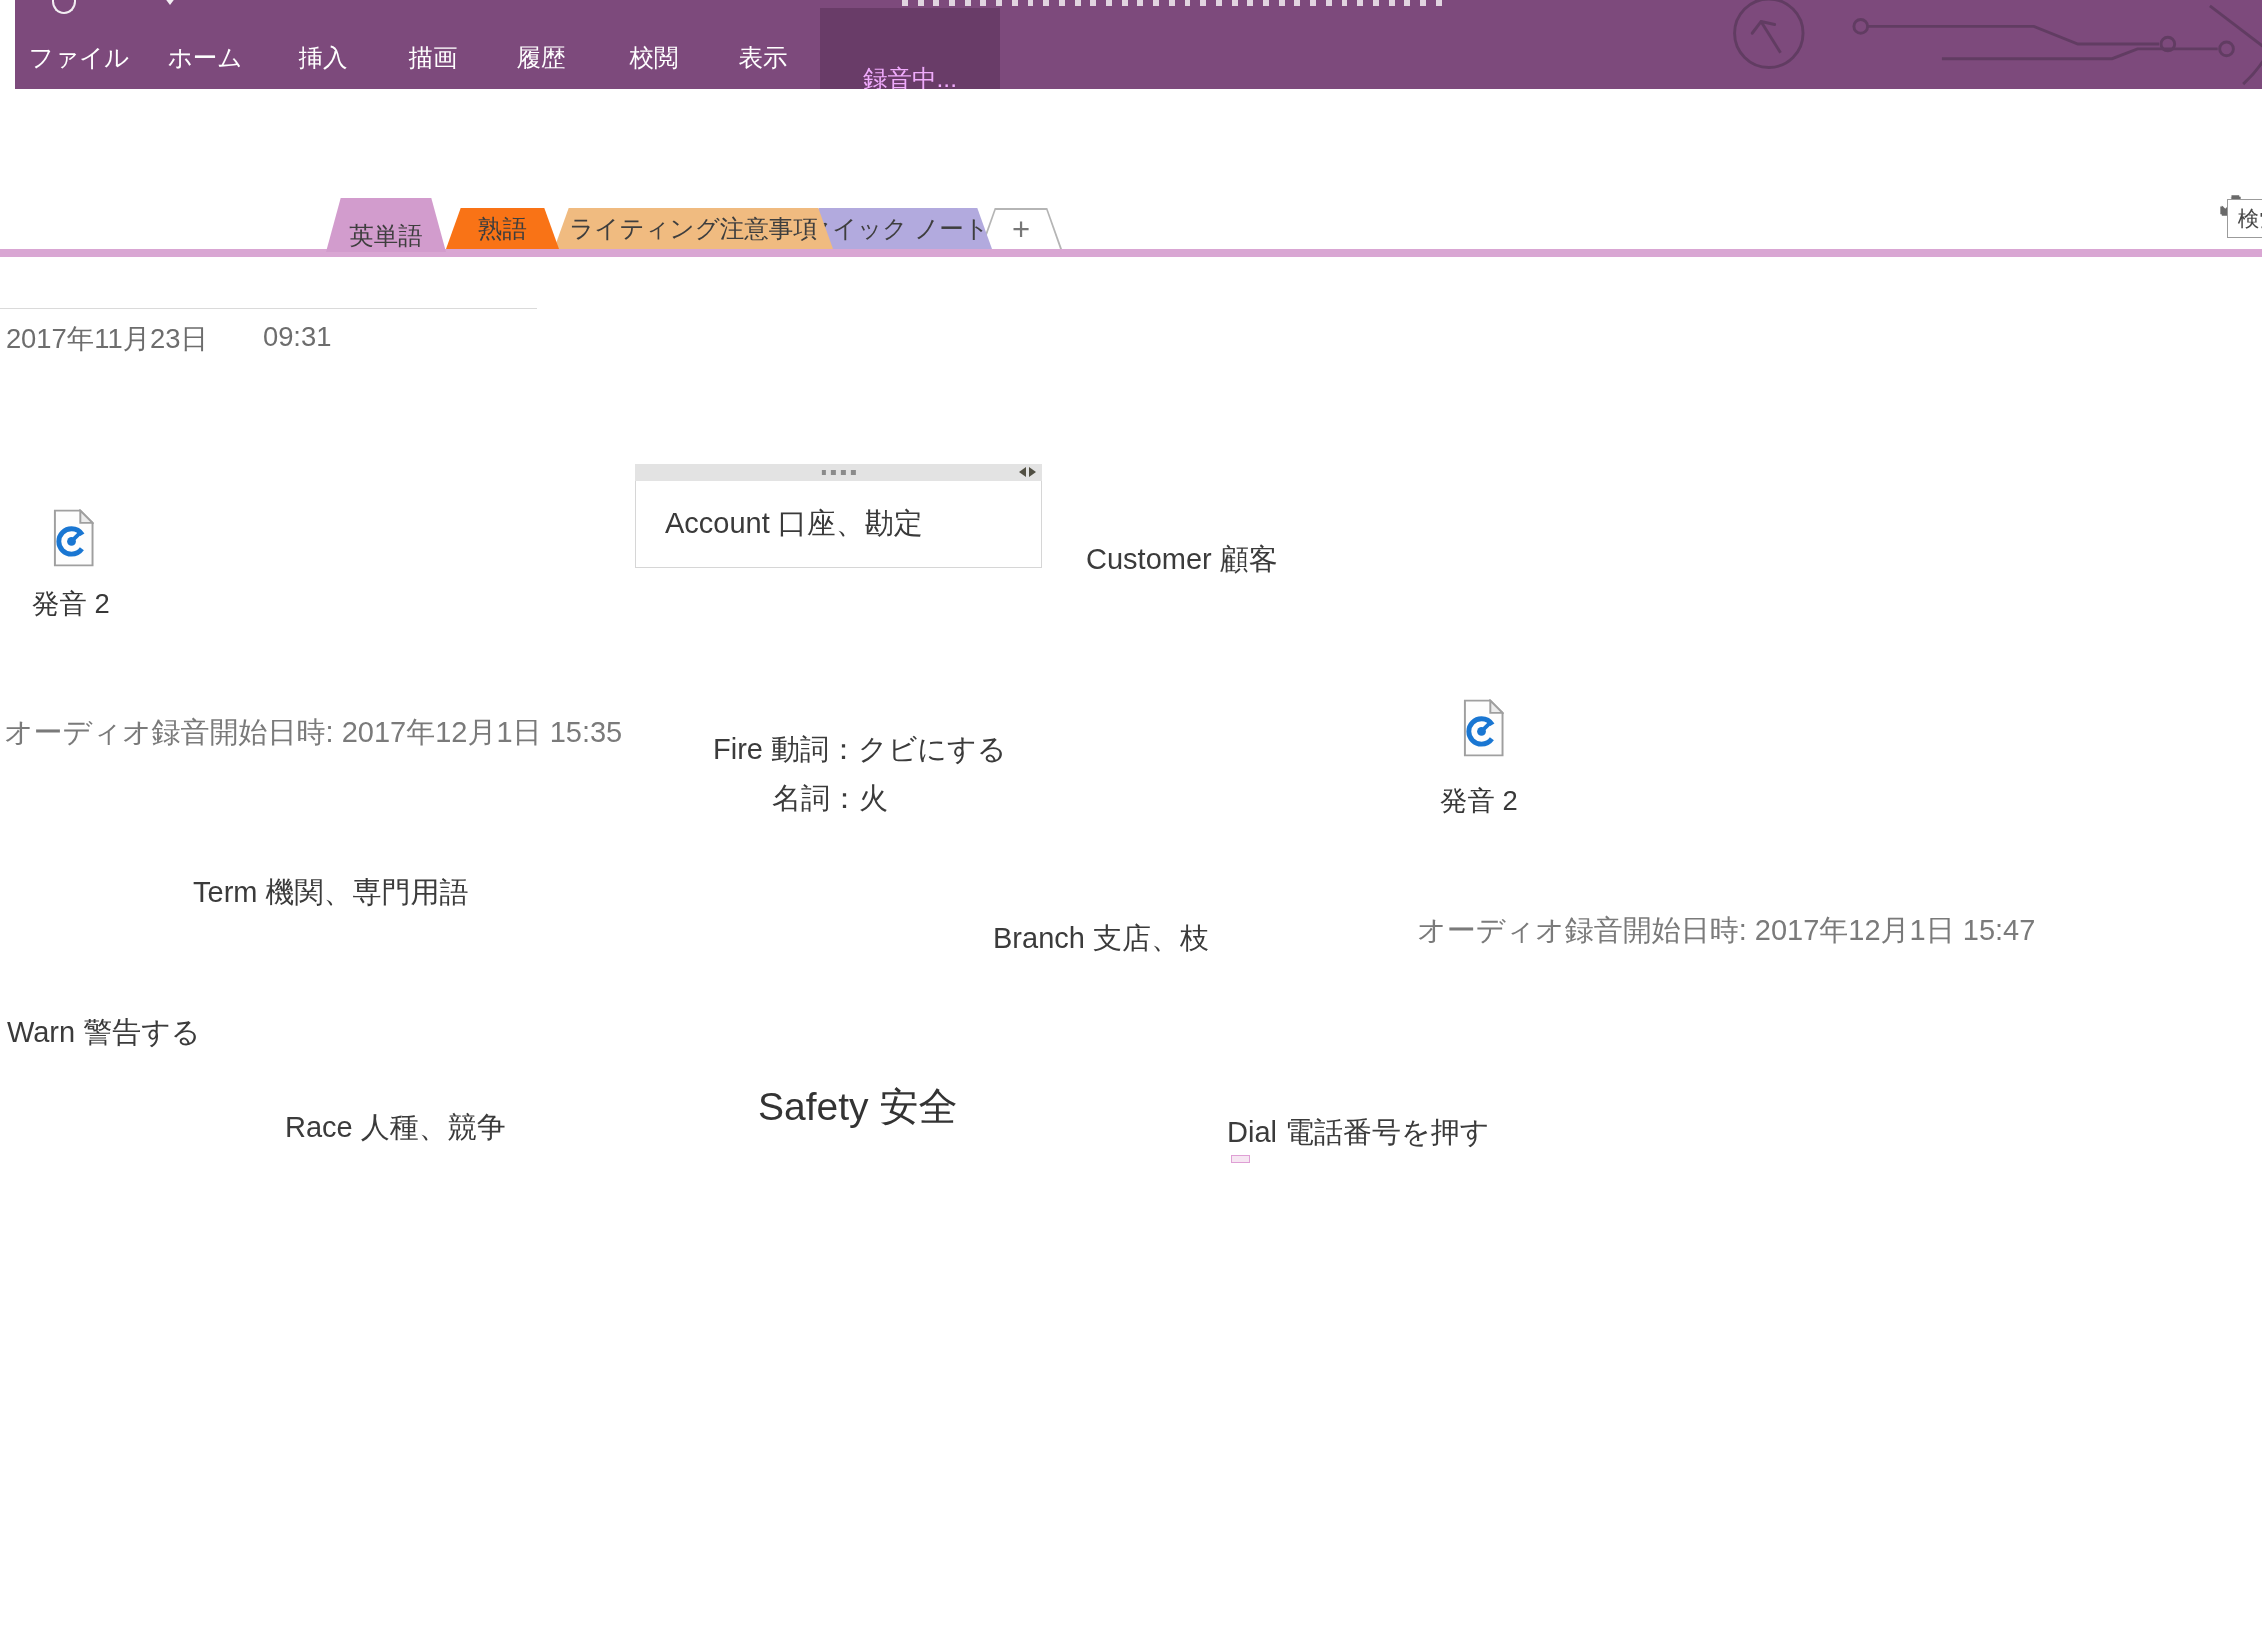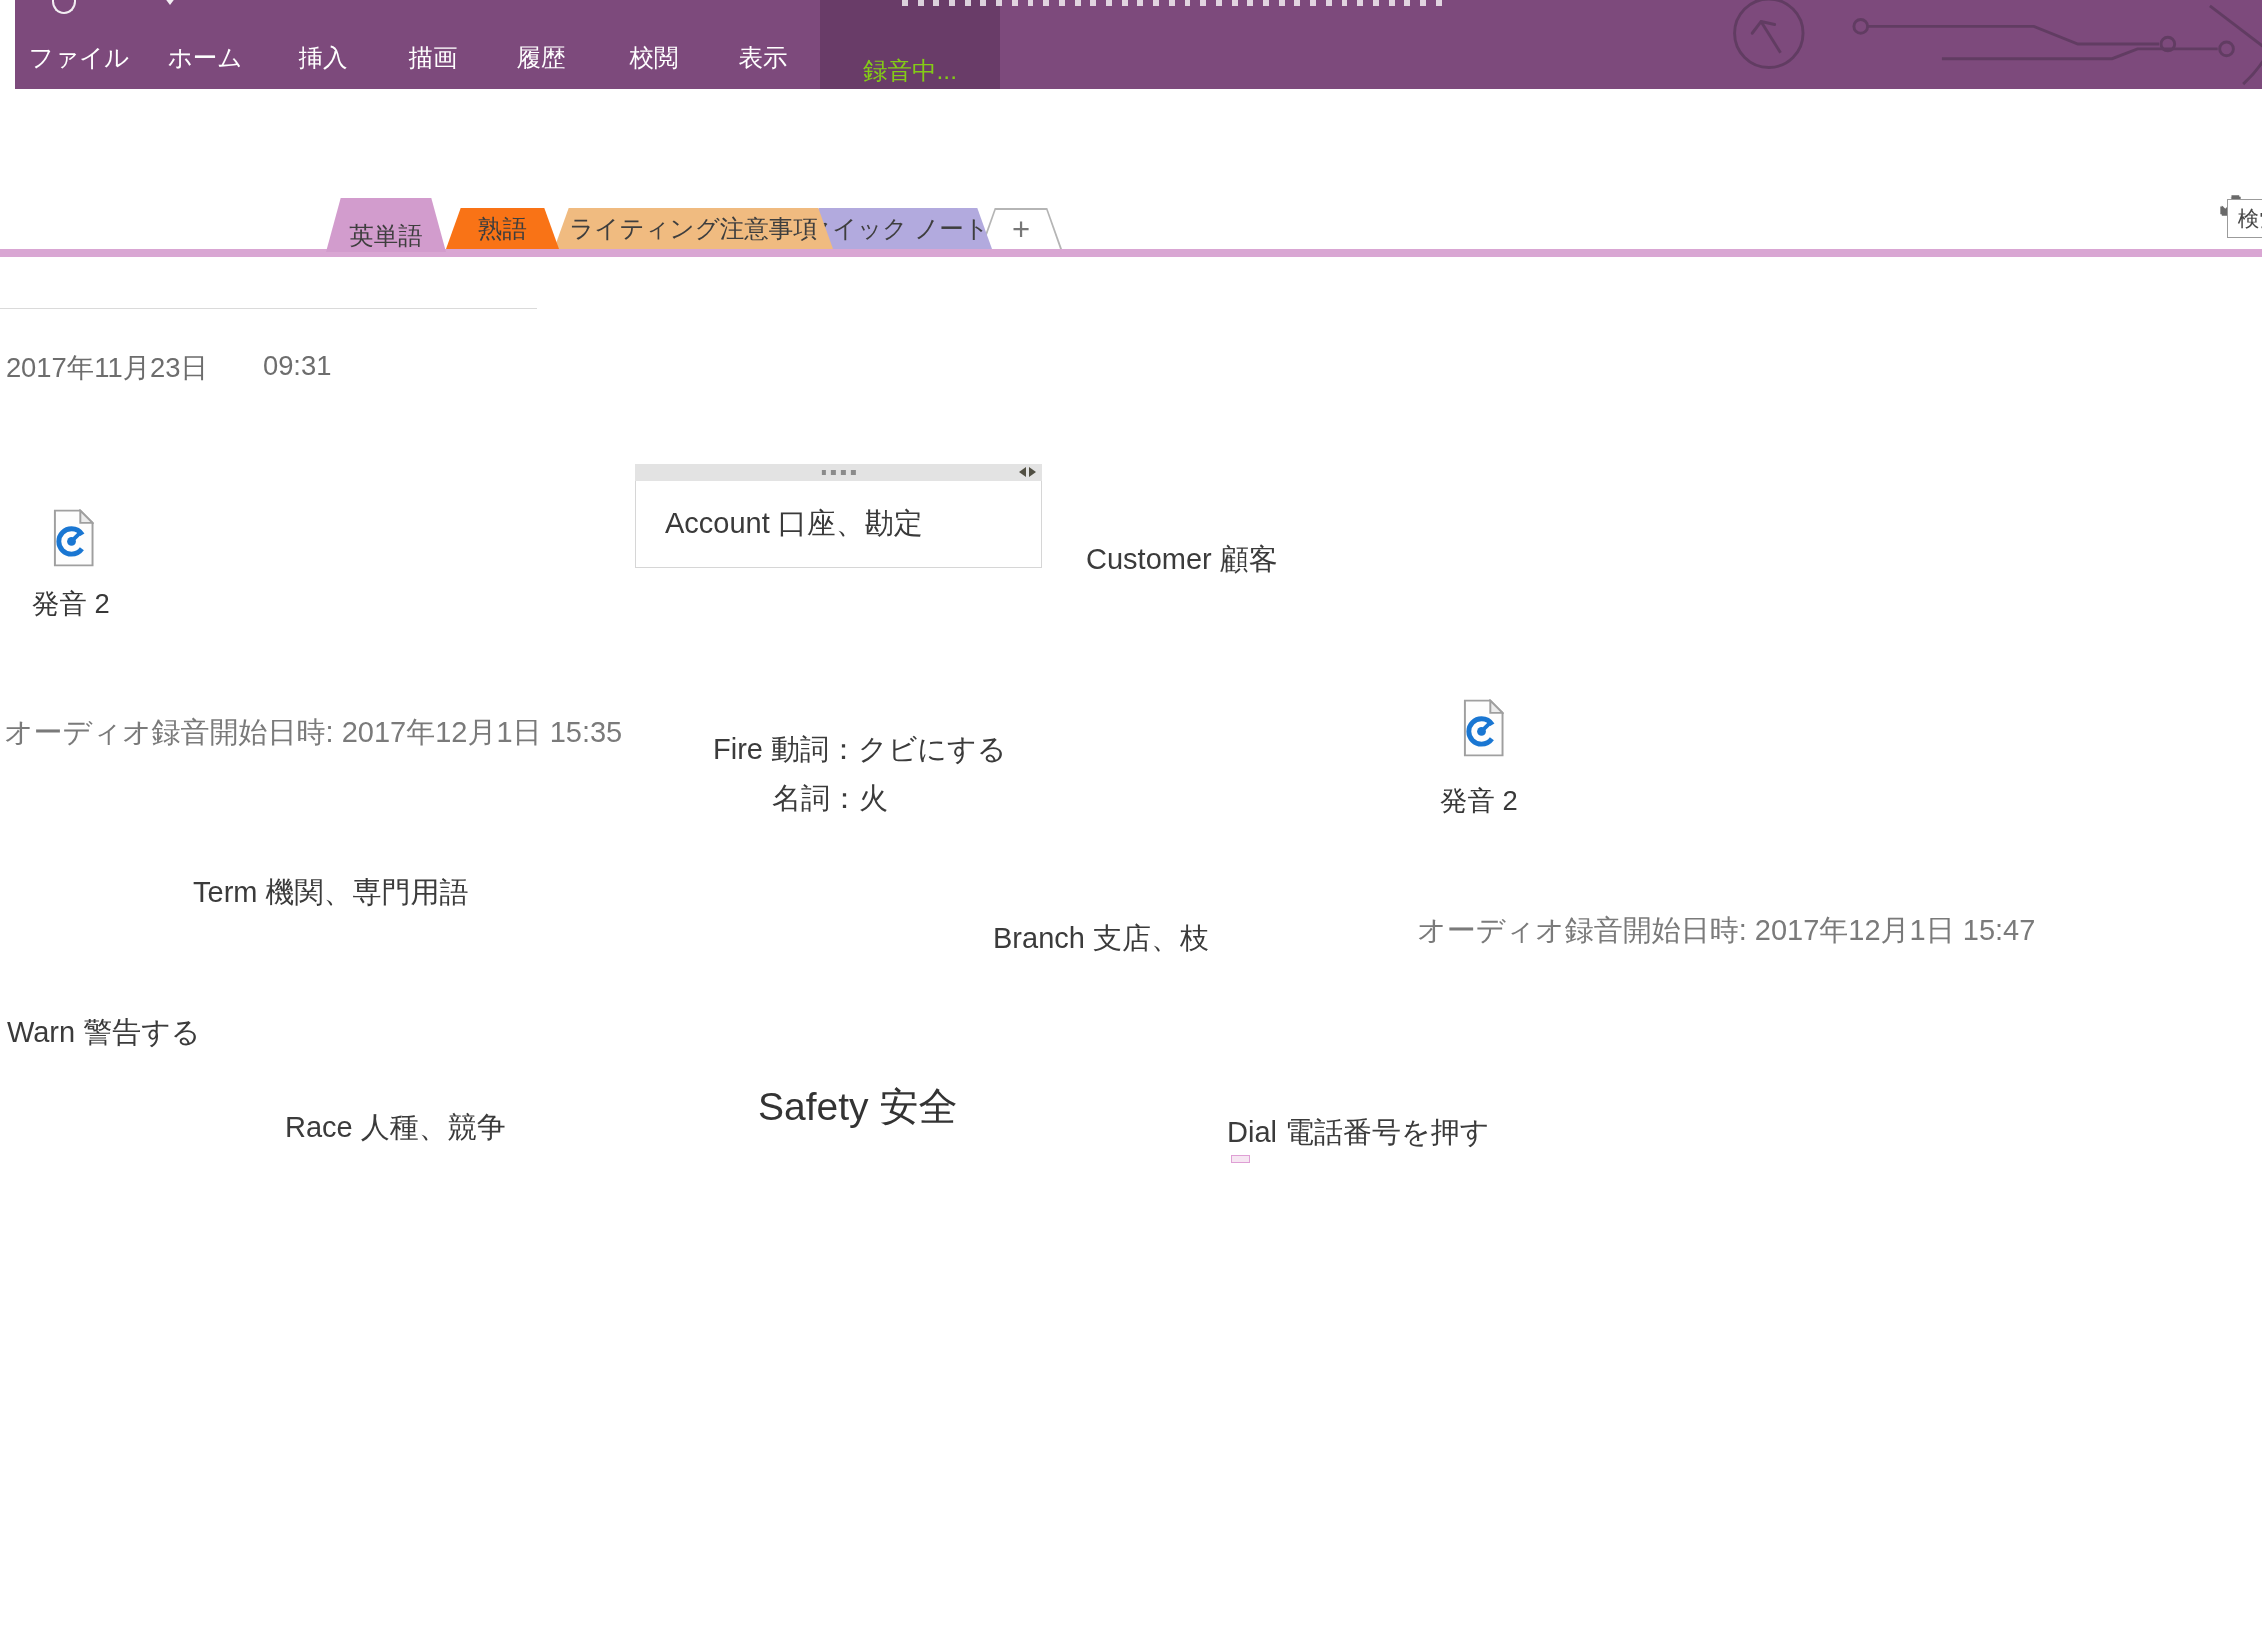--- a/index.html
+++ b/index.html
@@ -7,22 +7,22 @@
     position:relative; width:2262px; height:1636px; overflow:hidden; background:#ffffff;
     font-family:"Liberation Sans","DejaVu Sans",sans-serif; -webkit-font-smoothing:antialiased;
   }
   
   .ribbon { position:absolute; left:0; top:0; width:2262px; height:89px; background:#7d4a7c;margin-left:15px; }
   .menu-item {
     position:absolute; bottom:14.7px; transform:translateX(-50%);
     color:#ffffff; font-size:24.5px; white-space:nowrap; cursor:default;
   }
   .rec-tab {
-    position:absolute; left:805px; top:0; width:180px; height:89px; background:#693c68;
-    color:#84cc16; font-size:24.5px; display:flex; align-items:flex-end; justify-content:center;
+    position:absolute; left:805px; top:8px; width:180px; height:89px; background:#693c68;
+    color:#f0abfc; font-size:24.5px; display:flex; align-items:flex-end; justify-content:center;
     padding-bottom:2px; box-sizing:border-box; white-space:nowrap;
   }
   .ribbon-art { position:absolute; left:1674px; top:0; width:588px; height:89px; pointer-events:none; }
   .title-frag {
     position:absolute; left:887px; top:0; width:549px; height:5.9px; opacity:.85;
     background:repeating-linear-gradient(90deg, rgba(255,255,255,.9) 0 5.9px, rgba(255,255,255,0) 5.9px 15.7px);
   }
   .arc-frag {
     position:absolute; left:37px; top:-11.8px; width:19.6px; height:21.6px; border:2.9px solid #fff;
     border-radius:50%; border-top-color:transparent; opacity:.9;
@@ -57,21 +57,21 @@
   }
   .tab-border { position:absolute; left:0; top:160px; width:2262px; height:7.8px; background:#d9a6d3; z-index:7; }
   .search-box {
     position:absolute; left:2227px; top:110px; width:59px; height:39px; background:#fff;
     border:1px solid #9b9b9b; box-sizing:border-box; font-size:21.6px; color:#474747;
     display:flex; align-items:center; padding-left:9.8px; overflow:hidden; z-index:9;
   }
   
   .expand-btn { position:absolute; left:2215px; top:190px; width:31px; height:31px; cursor:pointer; }
   .date-rule { position:absolute; left:0; top:308px; width:537px; border-top:1px solid #dadada; }
-  .date-row { position:absolute; left:5.9px; top:321px; font-size:27.4px; color:#6d6d6d; display:flex;margin-top:29px; }
+  .date-row { position:absolute; left:5.9px; top:321px; font-size:27.4px; color:#6d6d6d; display:flex; }
   .date-row .time { margin-left:55px; }
   .audio-obj { position:absolute; cursor:pointer; }
   .audio-label { position:absolute; font-size:27.4px; color:#383838; white-space:nowrap; }
   .audio-meta { position:absolute; font-size:29px; color:#7a7a7a; white-space:nowrap; }
   .note-box { position:absolute; left:635px; top:464px; width:407px; height:104px; box-sizing:border-box; }
   .nb-header { position:relative; height:16.7px; background:#e3e3e3; cursor:grab; }
   .nb-dots { position:absolute; left:50%; top:5.9px; transform:translateX(-50%); display:flex; gap:4.9px; }
   .nb-dots i { width:4.9px; height:4.9px; background:#8b8b8b; display:block; }
   .nb-arrows { position:absolute; right:5.9px; top:2.9px; display:flex; gap:2.9px; align-items:center; }
   .tri-l { width:0; height:0; border-top:5.9px solid transparent; border-bottom:5.9px solid transparent; border-right:7.8px solid #514f43; }

